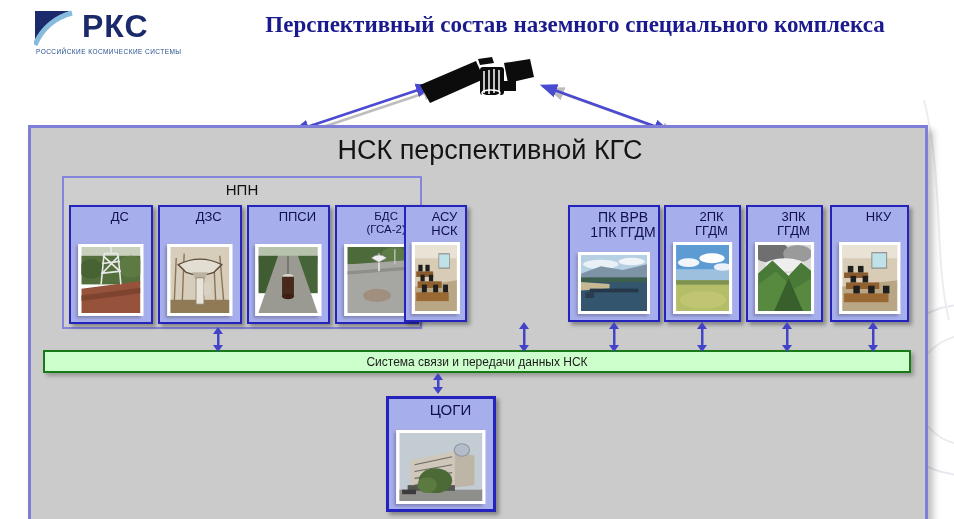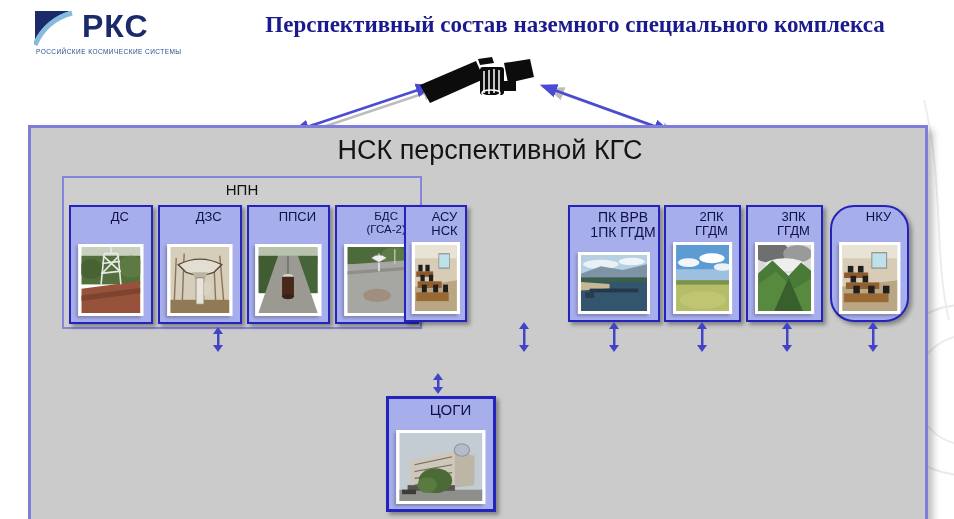--- a/index.html
+++ b/index.html
@@ -275,21 +275,21 @@
         <ellipse cx="14" cy="6" rx="20" ry="10" fill="#6f6f6f"></ellipse>
         <ellipse cx="44" cy="8" rx="16" ry="8" fill="#9a9a9a"></ellipse>
         <ellipse cx="30" cy="18" rx="22" ry="6" fill="#eeeeee"></ellipse>
         <polygon points="0,26 16,14 34,28 48,16 60,24 60,60 0,60" fill="#4a7a38"></polygon>
         <polygon points="0,36 20,24 40,40 60,30 60,60 0,60" fill="#57893f"></polygon>
         <polygon points="18,60 34,30 50,60" fill="#39602c"></polygon>
       </svg>
     </div>
   </div>
 
-  <div class="unit-box right-unit" style="left:799px; width:79px;border-radius:24px;">
+  <div class="unit-box right-unit" style="left:799px; width:79px;">
     <span class="unit-label">НКУ</span>
     <div class="photo">
       <svg viewBox="0 0 60 60" preserveAspectRatio="none">
         <rect width="60" height="60" fill="#d9ccb6"></rect>
         <rect width="60" height="12" fill="#e9e3d5"></rect>
         <polygon points="0,38 60,32 60,60 0,60" fill="#b9a685"></polygon>
         <rect x="32" y="7" width="16" height="14" fill="#bfe2e8" stroke="#888" stroke-width="1"></rect>
         <rect x="2" y="25" width="26" height="5" fill="#8a5a2c"></rect>
         <rect x="4" y="34" width="36" height="6" fill="#91602f"></rect>
         <rect x="2" y="44" width="48" height="8" fill="#9a6832"></rect>
@@ -299,20 +299,23 @@
           <rect x="9" y="28" width="6" height="6"></rect>
             <rect x="22" y="28" width="6" height="6"></rect>
           <rect x="12" y="37" width="7" height="7"></rect>
             <rect x="28" y="37" width="7" height="7"></rect>
           <rect x="44" y="37" width="7" height="7"></rect>
         </g>
       </svg>
     </div>
   </div>
 
+  <div class="comm-bar">
+    <span>Система связи и передачи данных НСК</span>
+  </div>
 
   <div class="tsogi-box">
     <span class="unit-label">ЦОГИ</span>
     <div class="photo">
       <svg viewBox="0 0 60 60" preserveAspectRatio="none">
         <rect width="60" height="60" fill="#c3ccd3"></rect>
         <polygon points="8,24 40,16 40,48 8,54" fill="#cfc8ba"></polygon>
         <polygon points="40,16 54,20 54,46 40,48" fill="#bdb5a6"></polygon>
         <circle cx="45" cy="15" r="5.5" fill="#b3bcc8" stroke="#8c96a2" stroke-width="0.8"></circle>
         <g stroke="#6b6b66" stroke-width="1">

